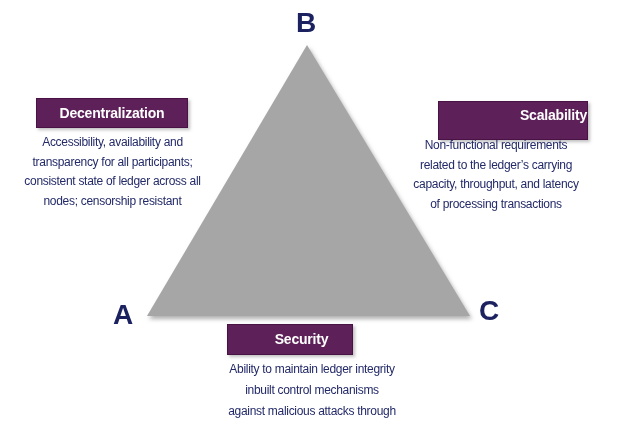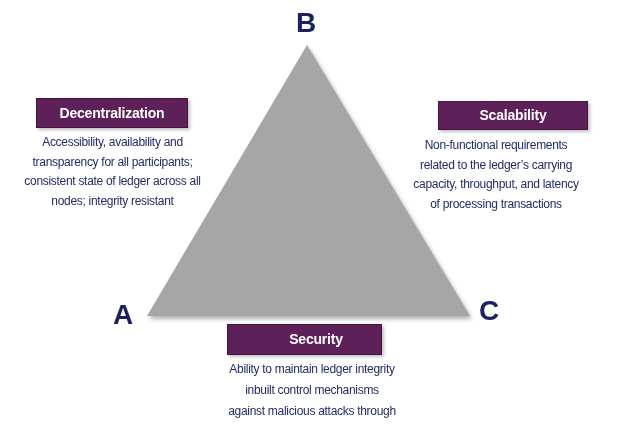--- a/index.html
+++ b/index.html
@@ -46,22 +46,22 @@
     color: var(--badge-text, #ffffff);
     font-size: 14px;
     font-weight: bold;
     letter-spacing: -0.2px;
     text-align: center;
     border: 1px solid rgba(60,10,55,0.6);
     box-shadow: 2px 2px 3px rgba(140,140,140,0.55);
     box-sizing: border-box;
   }
   .badge-decentralization { left: 36px;  top: 98px;  width: 152px; height: 30px; line-height: 28px; }
-  .badge-scalability      { left: 438px; top: 101px; width: 150px; height: 29px; line-height: 27px; }
-  .badge-security         { left: 227px; top: 324px; width: 155px; height: 31px; line-height: 29px; padding-left: 23px; }
+  .badge-scalability      { left: 438px; top: 101px; width: 150px; height: 39px; line-height: 27px; text-align: right; }
+  .badge-security         { left: 227px; top: 324px; width: 126px; height: 31px; line-height: 29px; padding-left: 23px; }
 
   .desc {
     position: absolute;
     color: var(--body-text, #232a68);
     font-size: 12px;
     letter-spacing: -0.3px;
     text-align: center;
   }
   .desc .line { white-space: nowrap; }
   .desc-decentralization { left: 0px;   top: 133px; width: 225px; line-height: 19.5px; }
@@ -79,21 +79,21 @@
 
   <div class="vertex vertex-b">B</div>
   <div class="vertex vertex-a">A</div>
   <div class="vertex vertex-c">C</div>
 
   <div class="badge badge-decentralization">Decentralization</div>
   <div class="desc desc-decentralization">
     <div class="line">Accessibility, availability and</div>
     <div class="line">transparency for all participants;</div>
     <div class="line">consistent state of ledger across all</div>
-    <div class="line">nodes; integrity resistant</div>
+    <div class="line">nodes; censorship resistant</div>
   </div>
 
   <div class="badge badge-scalability">Scalability</div>
   <div class="desc desc-scalability">
     <div class="line">Non-functional requirements</div>
     <div class="line">related to the ledger’s carrying</div>
     <div class="line">capacity, throughput, and latency</div>
     <div class="line">of processing transactions</div>
   </div>
 

